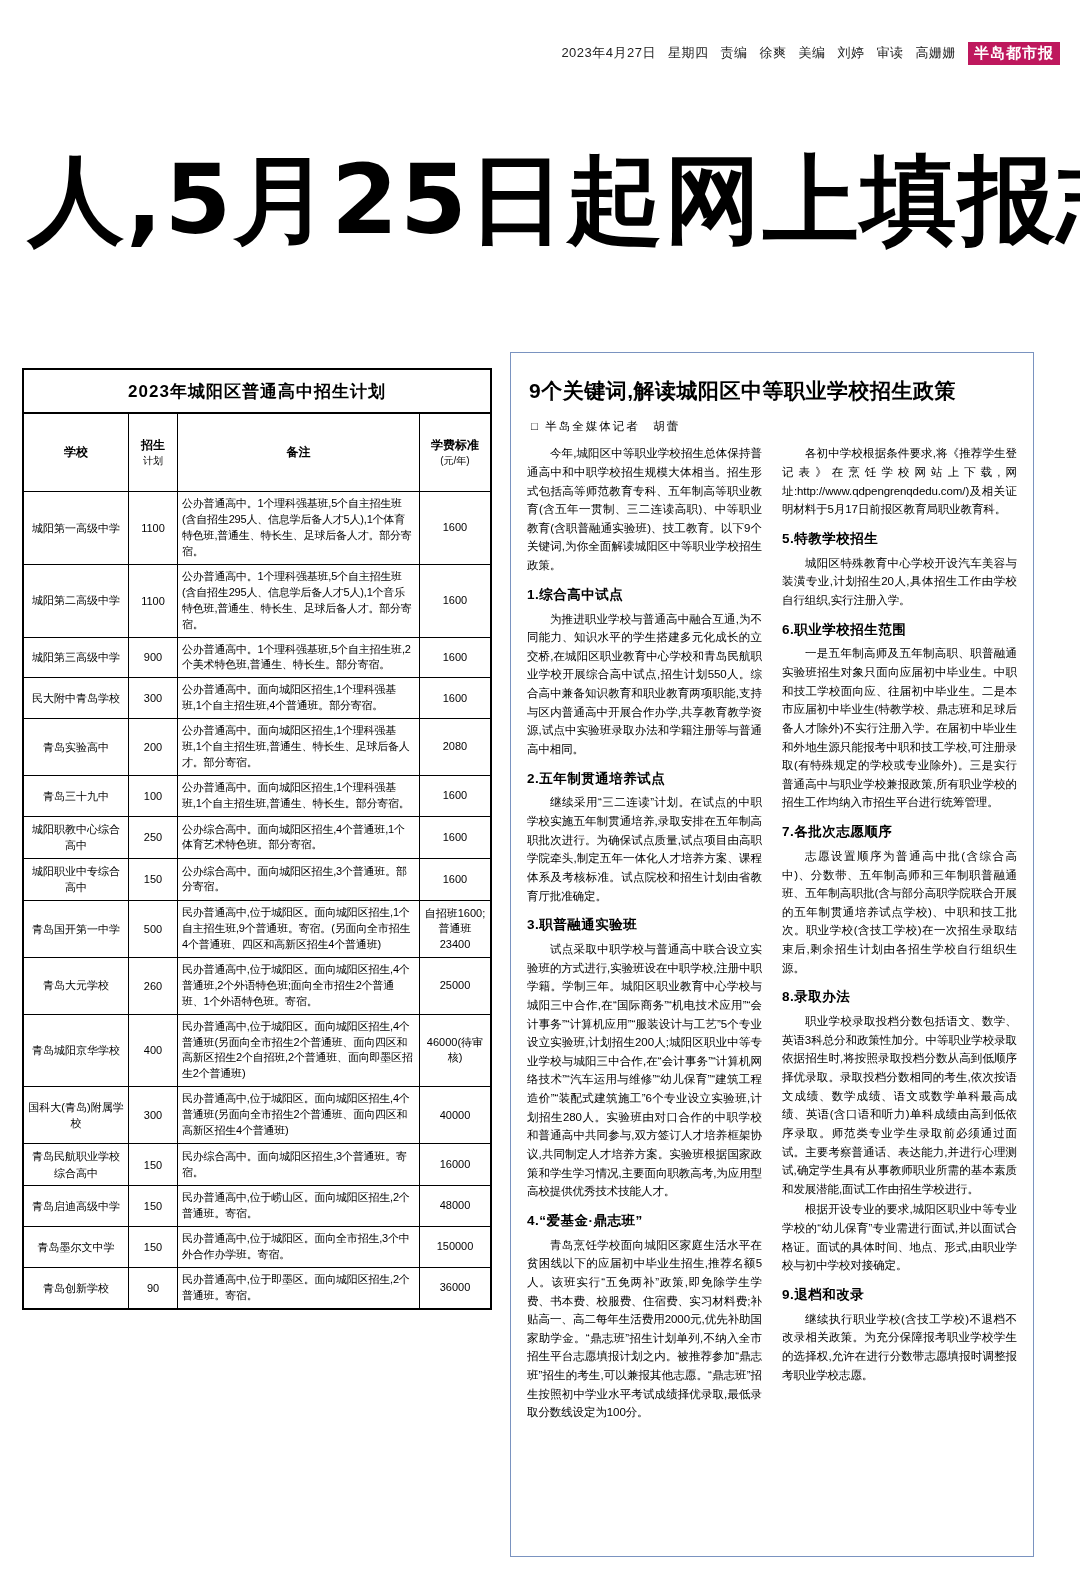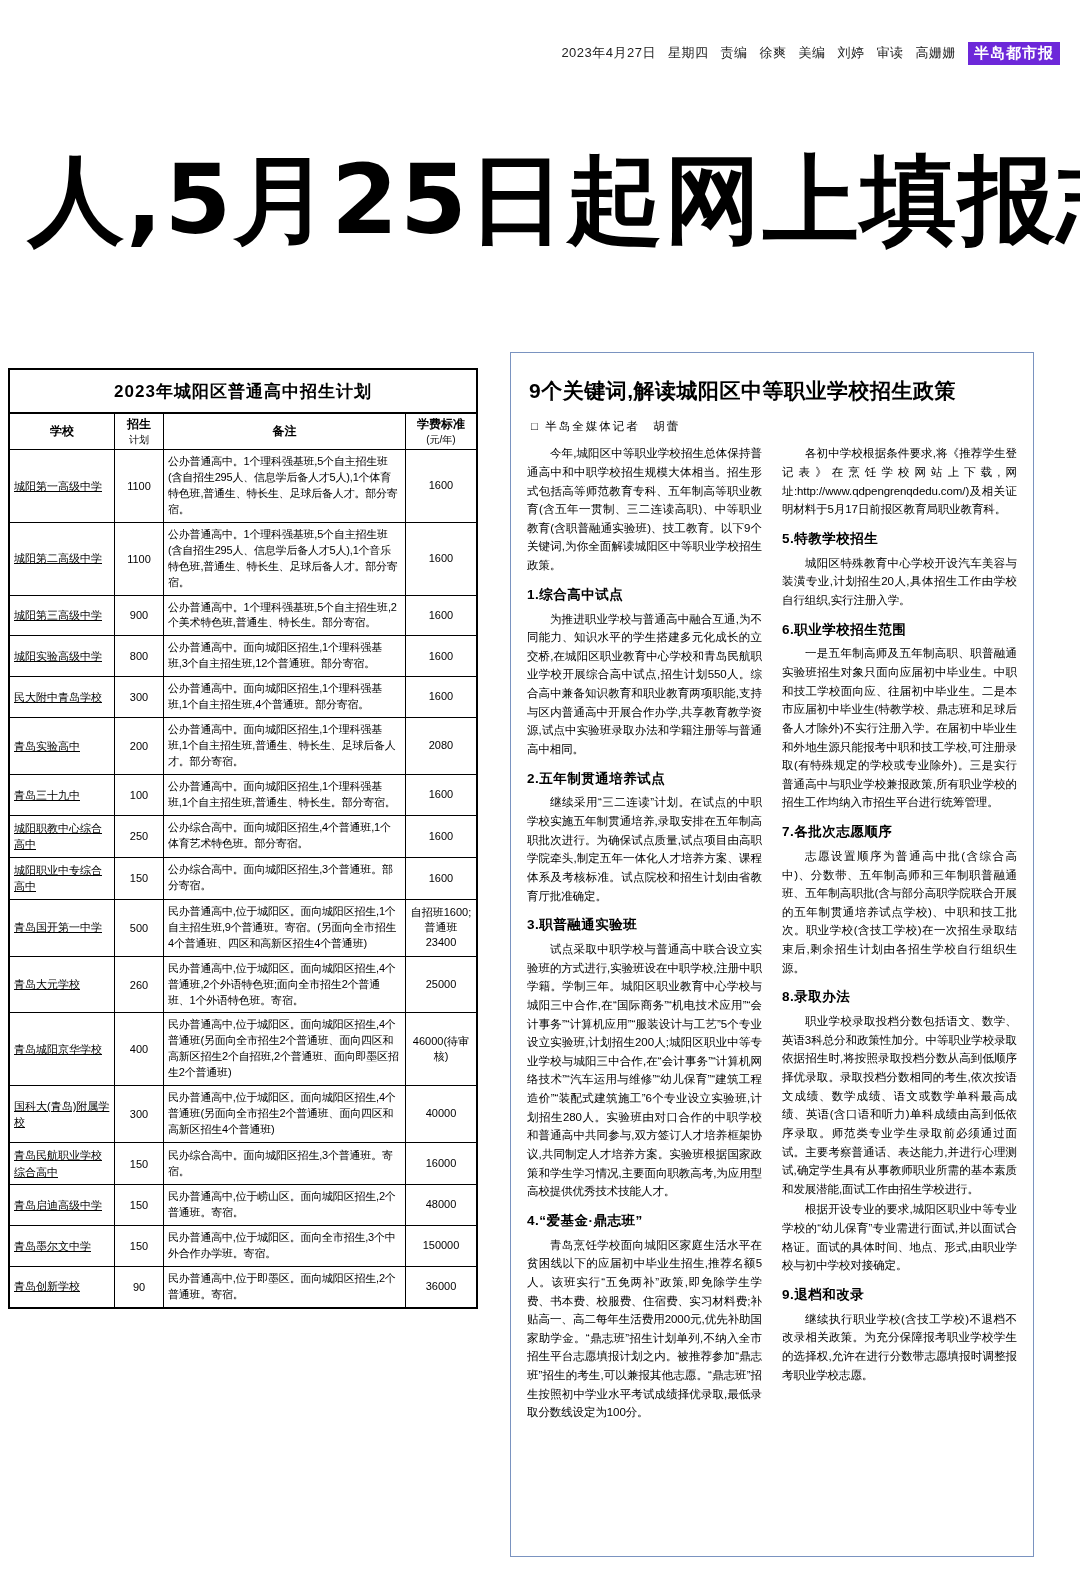--- a/index.html
+++ b/index.html
@@ -29,21 +29,21 @@
     right: 20px;
     display: flex;
     align-items: center;
     gap: 12px;
     font-size: 13px;
     color: #222;
     letter-spacing: 0.5px;
   }
   .masthead .mh-item { white-space: nowrap; }
   .masthead .mh-logo {
-    background: #6d28d9;
+    background: #be185d;
     color: #fff;
     font-size: 15px;
     font-weight: bold;
     padding: 3px 6px;
     letter-spacing: 1px;
     line-height: 1.1;
   }
 
   
   .headline {
@@ -55,21 +55,21 @@
     font-weight: bold;
     letter-spacing: 2px;
     line-height: 1.05;
     white-space: nowrap;
     font-family: "DejaVu Sans", "Liberation Sans", sans-serif;
   }
 
   
   .left-col {
     position: absolute;
-    left: 8px;
+    left: 22px;
     top: 368px;
     width: 470px;
   }
   table.plan {
     border-collapse: collapse;
     width: 100%;
     border: 2px solid #000;
     font-size: 11px;
   }
   table.plan caption {
@@ -83,23 +83,23 @@
   }
   table.plan th, table.plan td {
     border: 1px solid #000;
     padding: 4px 4px;
     vertical-align: middle;
   }
   table.plan th {
     font-size: 12px;
     font-weight: bold;
     text-align: center;
-    padding: 2px 2px;
-  }
-  td.c-school { width: 96px; line-height: 1.5; text-decoration: underline; }
+    padding: 23px 2px;
+  }
+  td.c-school { text-align: center; width: 96px; line-height: 1.5; }
   td.c-num { text-align: center; width: 40px; }
   td.c-note { text-align: left; line-height: 1.45; letter-spacing: -0.2px; }
   td.c-fee { text-align: center; width: 62px; line-height: 1.4; }
   .th-sub { font-size: 10px; font-weight: normal; display:block; }
 
   
   .right-col {
     position: absolute;
     left: 510px;
     top: 352px;
@@ -181,26 +181,20 @@
           <tr>
             <td class="c-school">城阳第二高级中学</td>
             <td class="c-num">1100</td>
             <td class="c-note">公办普通高中。1个理科强基班,5个自主招生班(含自招生295人、信息学后备人才5人),1个音乐特色班,普通生、特长生、足球后备人才。部分寄宿。</td>
             <td class="c-fee">1600</td>
           </tr>
           <tr>
             <td class="c-school">城阳第三高级中学</td>
             <td class="c-num">900</td>
             <td class="c-note">公办普通高中。1个理科强基班,5个自主招生班,2个美术特色班,普通生、特长生。部分寄宿。</td>
-            <td class="c-fee">1600</td>
-          </tr>
-          <tr>
-            <td class="c-school">城阳实验高级中学</td>
-            <td class="c-num">800</td>
-            <td class="c-note">公办普通高中。面向城阳区招生,1个理科强基班,3个自主招生班,12个普通班。部分寄宿。</td>
             <td class="c-fee">1600</td>
           </tr>
           <tr>
             <td class="c-school">民大附中青岛学校</td>
             <td class="c-num">300</td>
             <td class="c-note">公办普通高中。面向城阳区招生,1个理科强基班,1个自主招生班,4个普通班。部分寄宿。</td>
             <td class="c-fee">1600</td>
           </tr>
           <tr>
             <td class="c-school">青岛实验高中</td>

